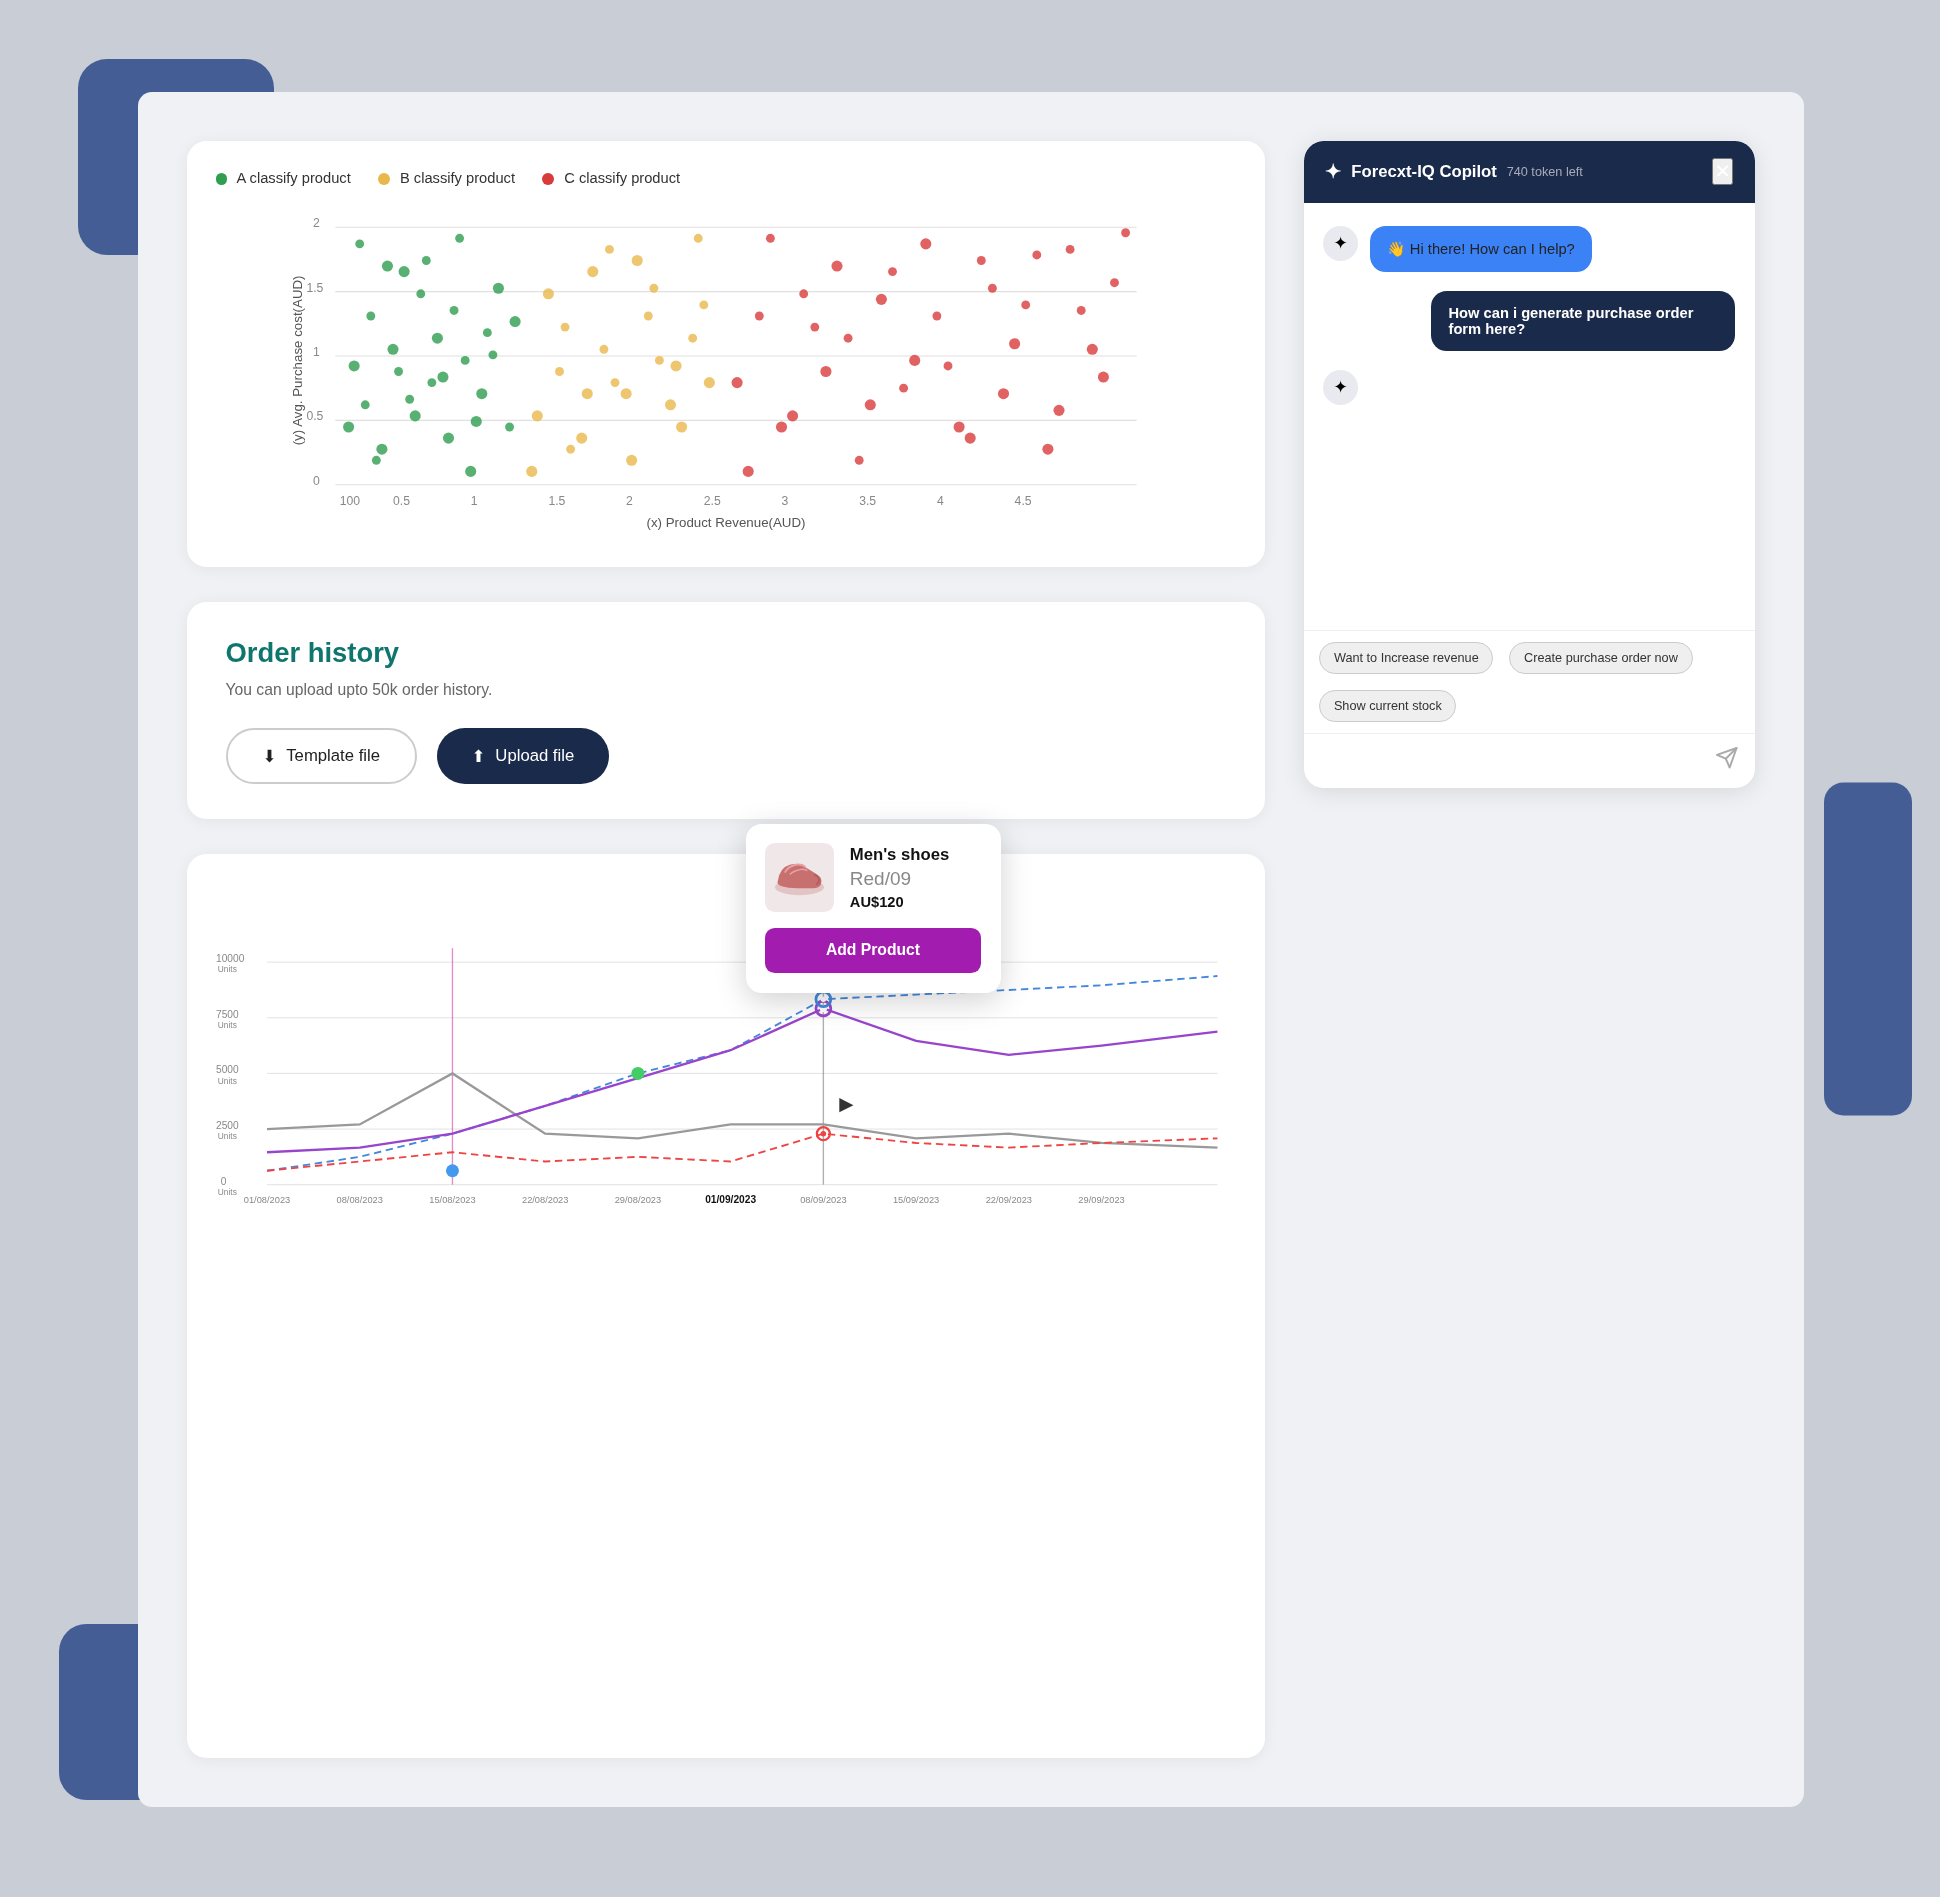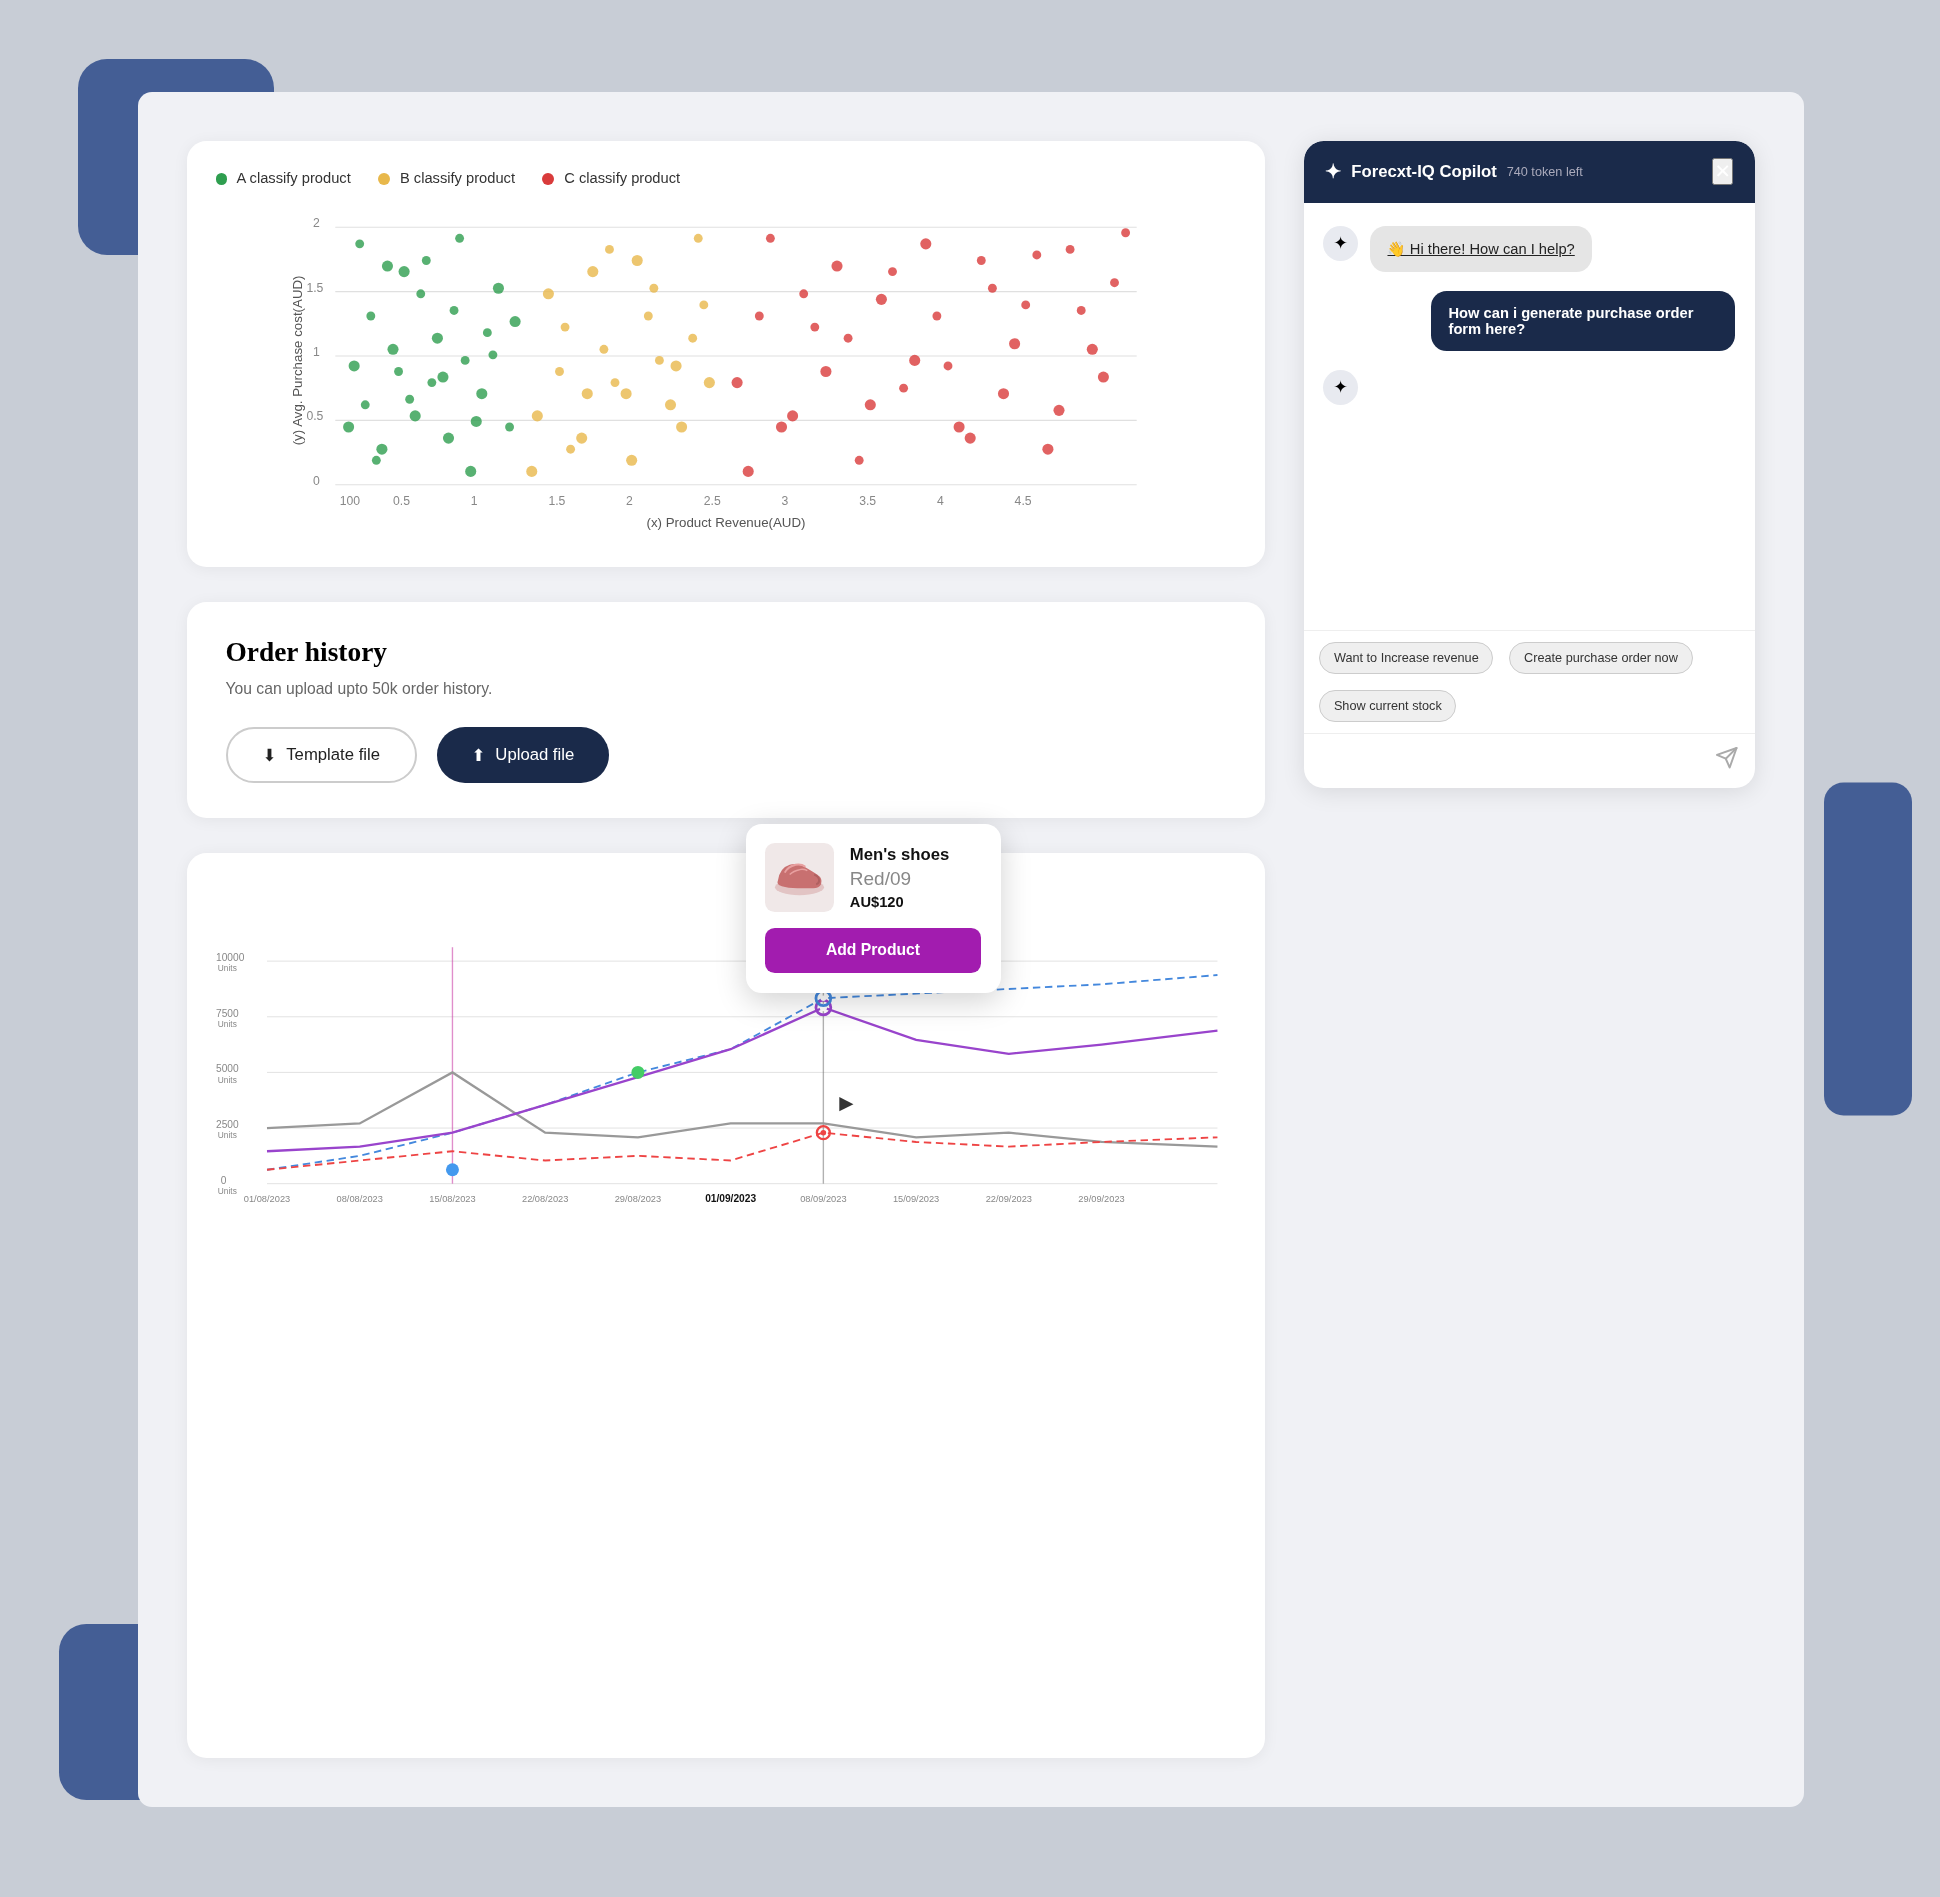--- a/index.html
+++ b/index.html
@@ -101,23 +101,22 @@
     
     .order-history-card {
       background: #fff;
       border-radius: 19.6px;
       padding: 35px 39px;
       box-shadow: 0 2px 15.7px rgba(0,0,0,0.06);
     }
     .order-history-title {
       font-size: 27.4px;
       font-weight: 700;
-      color: #000000;
+      color: #0f766e;
       margin-bottom: 11.8px;
-      font-family: Liberation Serif, serif;
     }
     .order-history-desc {
       font-size: 15.7px;
       color: #666;
       margin-bottom: 29px;
     }
     .order-buttons {
       display: flex;
       gap: 19.6px;
     }
@@ -202,27 +201,26 @@
       flex-direction: column;
       gap: 19.6px;
     }
 
     .msg-bot {
       display: flex;
       align-items: flex-start;
       gap: 11.8px;
     }
     .msg-bot-bubble {
-      background: #e5e5e5;
+      background: #3b82f6;
       border-radius: 15.7px;
       padding: 13.7px 17.6px;
       font-size: 14.7px;
       color: #222;
       max-width: 323px;
-      text-decoration: underline;
     }
     .bot-avatar {
       width: 35px;
       height: 35px;
       background: #e8eaf0;
       border-radius: 50%;
       display: flex;
       align-items: center;
       justify-content: center;
       font-size: 17.6px;

